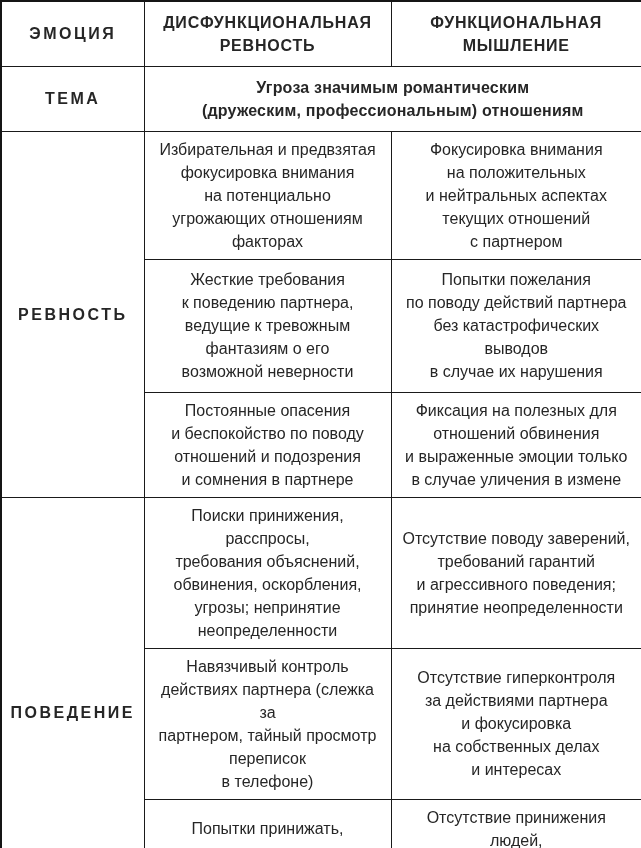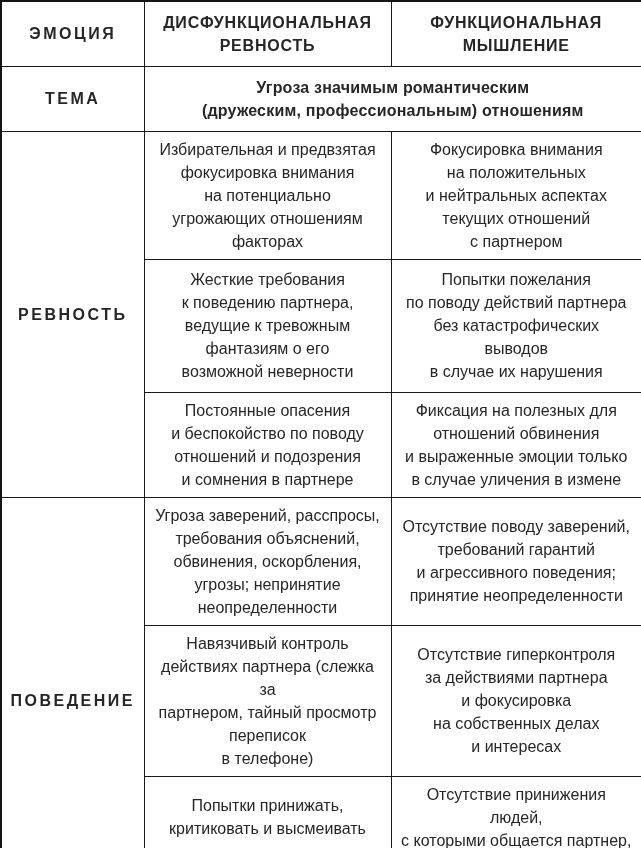--- a/index.html
+++ b/index.html
@@ -118,21 +118,21 @@
 отношений и подозрения
 и сомнения в партнере</td>
       <td class="b-bottom-heavy">Фиксация на полезных для
 отношений обвинения
 и выраженные эмоции только
 в случае уличения в измене</td>
     </tr>
 
     <tr style="height:124px">
       <td class="lbl b-right-heavy" rowspan="3">ПОВЕДЕНИЕ</td>
-      <td>Угроза заверений, расспросы,
+      <td>Поиски принижения, расспросы,
 требования объяснений,
 обвинения, оскорбления,
 угрозы; непринятие
 неопределенности</td>
       <td>Отсутствие поводу заверений,
 требований гарантий
 и агрессивного поведения;
 принятие неопределенности</td>
     </tr>
     <tr style="height:130px">

